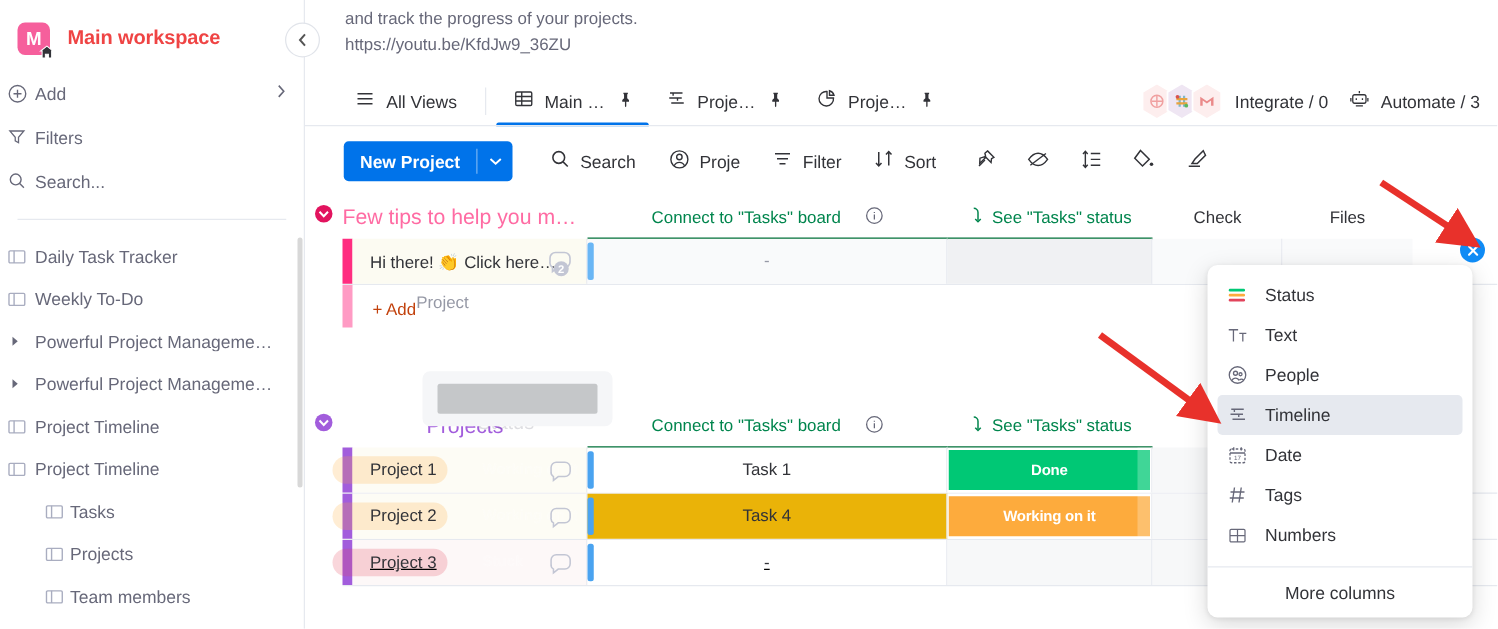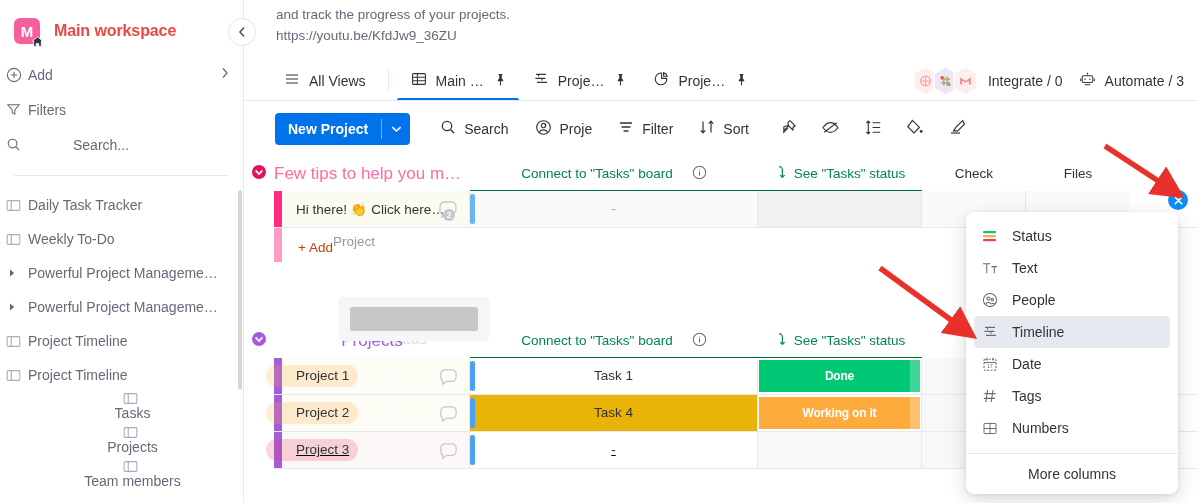--- a/index.html
+++ b/index.html
@@ -45,27 +45,27 @@
     display: flex; align-items: center;
     height: 33px; padding-left: 6px; padding-right: 14px;
     color: #676879; font-size: 14px;
     cursor: pointer;
   }
   .sb-row .ico { width: 22px; flex: none; display: flex; align-items: center; color: #676879; }
   .sb-row .lbl { flex: 1; white-space: nowrap; overflow: hidden; text-overflow: ellipsis; }
   .sb-row .chev-r { color: #676879; font-size: 13px; }
   #sb-add { margin-top: 14px; }
   #sb-filters { margin-top: 2px; }
-  #sb-search { margin-top: 2px; gap: 45px; }
+  #sb-search { margin-top: 2px; }
   .sb-divider {
     height: 1px; background: #e6e9ef;
     margin: 14px 14px 12px 14px;
   }
   .sb-item { height: 34px; }
-  .sb-item.indent { padding-left: 36px; flex-direction: column; }
+  .sb-item.indent { padding-left: 36px; }
   .sb-item.indent .ico { width: 20px; }
   .sb-scroll {
     position: absolute; right: 1px; top: 190px;
     width: 4px; height: 200px; border-radius: 2px;
     background: #d8d8d8;
   }
 
   
   #main {
     position: absolute; left: 244px; top: 0;

